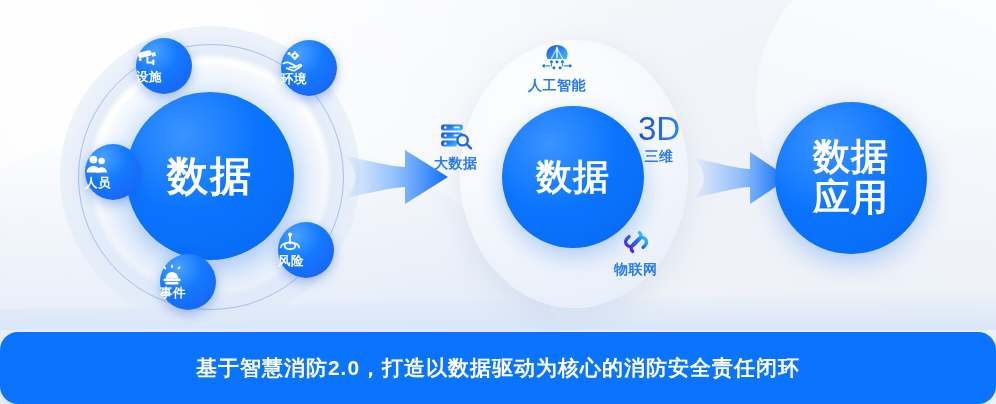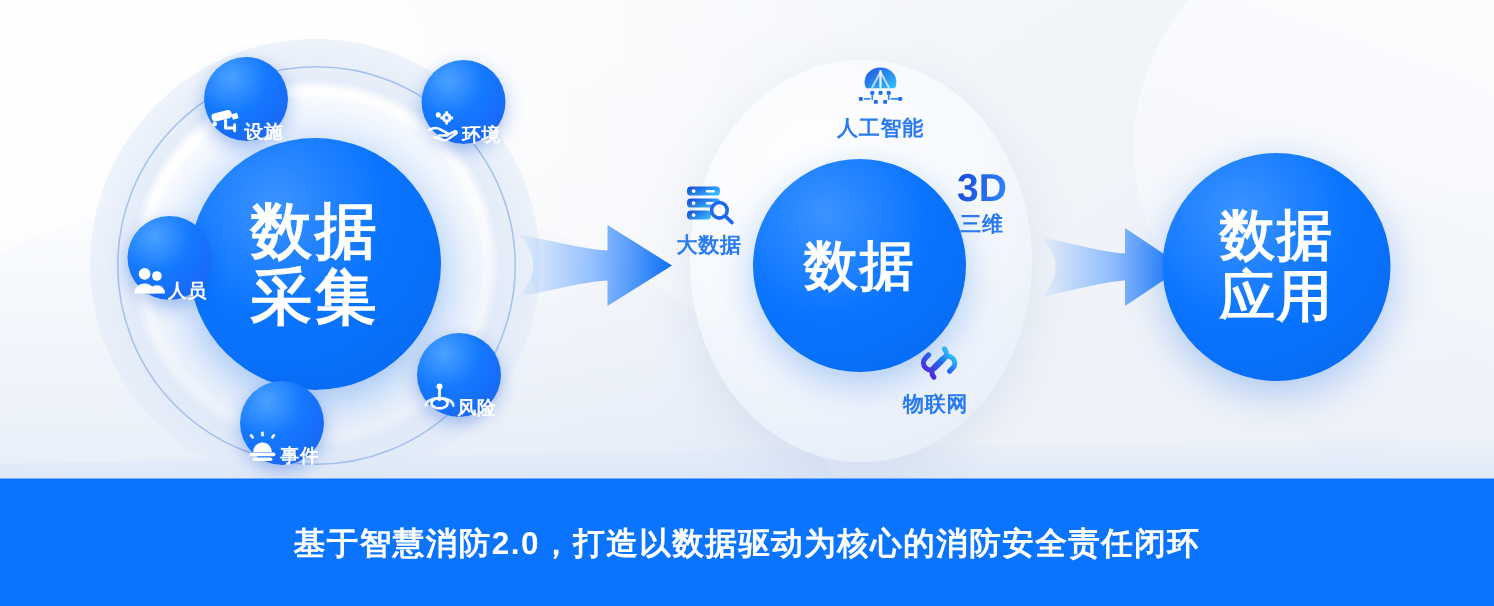--- a/index.html
+++ b/index.html
@@ -76,59 +76,59 @@
     box-shadow:0 8px 26px rgba(12,104,232,.3);
     display:flex;flex-direction:column;align-items:center;justify-content:center;color:#fff;
   }
   .core-right .ln{font-size:37px;font-weight:700;line-height:1.1;letter-spacing:1px;}
 
   
   .badge{
     position:absolute;width:56px;height:56px;border-radius:50%;
     background:radial-gradient(circle at 32% 24%, #49a1ff 0%, #1479ff 42%, #1b5ef0 100%);
     box-shadow:0 4px 12px rgba(18,84,214,.35);
-    display:flex;align-items:flex-end;justify-content:center;
+    display:flex;flex-direction:column;align-items:flex-start;justify-content:center;
     color:#fff;
   }
   .badge .ic{width:24px;height:22px;display:block;margin-bottom:1px;}
   .badge .bl{font-size:12.5px;font-weight:700;line-height:1;letter-spacing:.5px;}
   .b-facility{left:76px;top:12px;}
   .b-env{left:221px;top:14px;}
   .b-person{left:25px;top:118px;}
   .b-risk{left:218px;top:196px;}
   .b-event{left:100px;top:228px;}
 
   
   .cluster-mid{position:absolute;left:442px;top:24px;width:262px;height:300px;}
   .mid-sphere{
     position:absolute;left:18px;top:16px;width:228px;height:268px;border-radius:50%;
     background:radial-gradient(circle at 38% 28%, #ffffff 0%, #f6f9fd 46%, #e9f0fa 78%, #dfe9f7 100%);
     box-shadow:0 10px 30px rgba(150,175,210,.22);
   }
   .mitem{position:absolute;display:flex;flex-direction:column;align-items:center;}
   .mitem .mic{width:40px;height:32px;display:block;}
   .mitem .ml{font-size:14px;color:#2a7bf0;font-weight:600;margin-top:3px;white-space:nowrap;letter-spacing:.5px;}
-  .m-ai{left:86px;top:18px;margin-left:30px;}
-  .m-big{left:-8px;top:96px;margin-left:17px;}
+  .m-ai{left:86px;top:18px;}
+  .m-big{left:-8px;top:96px;}
   .m-3d{left:196px;top:88px;}
   .m-cloud{left:22px;top:204px;}
-  .m-iot{left:160px;top:202px;align-items:flex-end;}
-  .td{font-size:26px;font-weight:700;line-height:1;
+  .m-iot{left:172px;top:202px;}
+  .td{font-size:33px;font-weight:400;line-height:1;
       background:linear-gradient(100deg,#1749d6 0%, #2f86ff 100%);
       -webkit-background-clip:text;background-clip:text;color:transparent;}
 
   
   .arrow{position:absolute;}
   .arrow-1{left:345px;top:140px;}
   .arrow-2{left:694px;top:143px;}
 
   
   .banner{
-    position:absolute;left:0;right:0;bottom:0;height:85px;background:#0a74ff;
-    display:flex;align-items:center;justify-content:center;
+    position:absolute;left:0;right:0;bottom:0;height:72px;background:#0a74ff;
+    display:flex;align-items:center;justify-content:center;border-radius:18px;
   }
   .banner-text{
     color:#fff;font-size:21px;font-weight:700;letter-spacing:1px;
   }
 </style>
 </head>
 <body>
 
 <div id="stage">
 
@@ -137,21 +137,20 @@
   <div class="bg-swoosh"></div>
   <div class="bg-band"></div>
 
   <div class="cluster-left">
     <div class="orbit orbit-outer"></div>
     <div class="orbit orbit-ring"></div>
     <div class="orbit orbit-halo"></div>
 
     <div class="core-left">
       <span class="ln">数据</span>
-      <span class="ln">采集</span>
     </div>
 
     <div class="badge b-facility">
       <svg class="ic" viewBox="0 0 24 22">
         <g fill="#ffffff">
           <rect x="2" y="3.4" width="13.6" height="5.6" rx="2.2" transform="rotate(-14 8.8 6.2)"></rect>
           <path d="M15.2 5.2l3.8-1.1 1.1 3.6-3.8 1.1z"></path>
           <rect x="10.4" y="8.4" width="2" height="6.2" rx="1"></rect>
           <rect x="10.4" y="13.4" width="7.4" height="2" rx="1"></rect>
           <rect x="16.4" y="11.2" width="2" height="6" rx="1"></rect>

